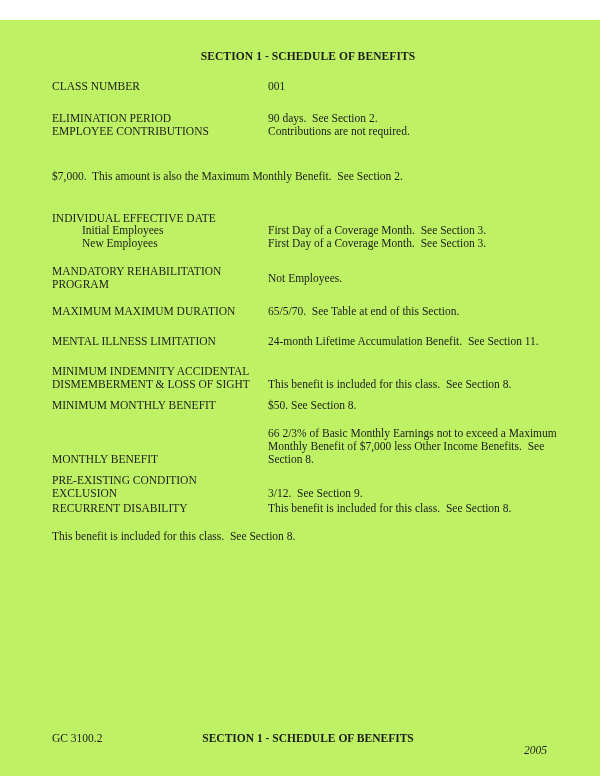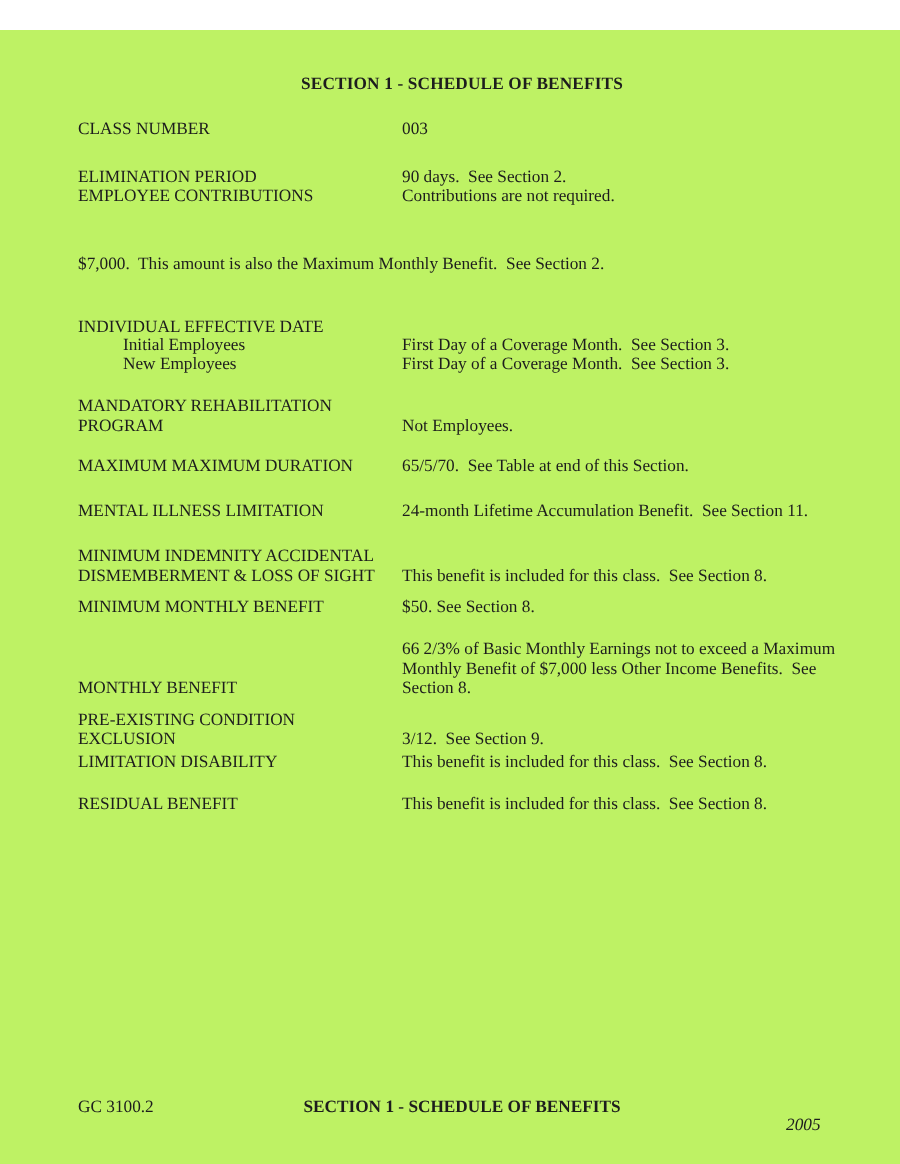--- a/index.html
+++ b/index.html
@@ -29,21 +29,21 @@
     letter-spacing: 0.1px;
   }
   .row {
     position: absolute;
     left: 52px;
     right: 36px;
     display: flex;
     align-items: flex-end;
   }
   .row.bottom-align {
-    align-items: flex-end;
+    align-items: center;
   }
   .label {
     flex: 0 0 216px;
     width: 216px;
     padding-right: 8px;
     box-sizing: border-box;
     white-space: pre-wrap;
   }
   .label.sub {
     padding-left: 30px;
@@ -74,21 +74,21 @@
 </style>
 </head>
 <body>
 
 <div class="page">
 
   <div class="doc-title">SECTION 1 - SCHEDULE OF BENEFITS</div>
 
   <div class="row" style="top:60px">
     <div class="label">CLASS NUMBER</div>
-    <div class="value">003</div>
+    <div class="value">001</div>
   </div>
 
   <div class="row" style="top:92px">
     <div class="label">ELIMINATION PERIOD</div>
     <div class="value">90 days.  See Section 2.</div>
   </div>
 
   <div class="row" style="top:105px">
     <div class="label">EMPLOYEE CONTRIBUTIONS</div>
     <div class="value">Contributions are not required.</div>
@@ -143,26 +143,25 @@
     <div class="label">MONTHLY BENEFIT</div>
     <div class="value">66 2/3% of Basic Monthly Earnings not to exceed a Maximum Monthly Benefit of $7,000 less Other Income Benefits.  See Section 8.</div>
   </div>
 
   <div class="row" style="top:454px">
     <div class="label">PRE-EXISTING CONDITION EXCLUSION</div>
     <div class="value">3/12.  See Section 9.</div>
   </div>
 
   <div class="row" style="top:482px">
-    <div class="label">LIMITATION DISABILITY</div>
+    <div class="label">RECURRENT DISABILITY</div>
     <div class="value">This benefit is included for this class.  See Section 8.</div>
   </div>
 
   <div class="row" style="top:510px">
-    <div class="label">RESIDUAL BENEFIT</div>
     <div class="value">This benefit is included for this class.  See Section 8.</div>
   </div>
 
   <div class="footer-form">GC 3100.2</div>
   <div class="footer-title">SECTION 1 - SCHEDULE OF BENEFITS</div>
   <div class="footer-year">2005</div>
 
 </div>
 
 </body></html>

